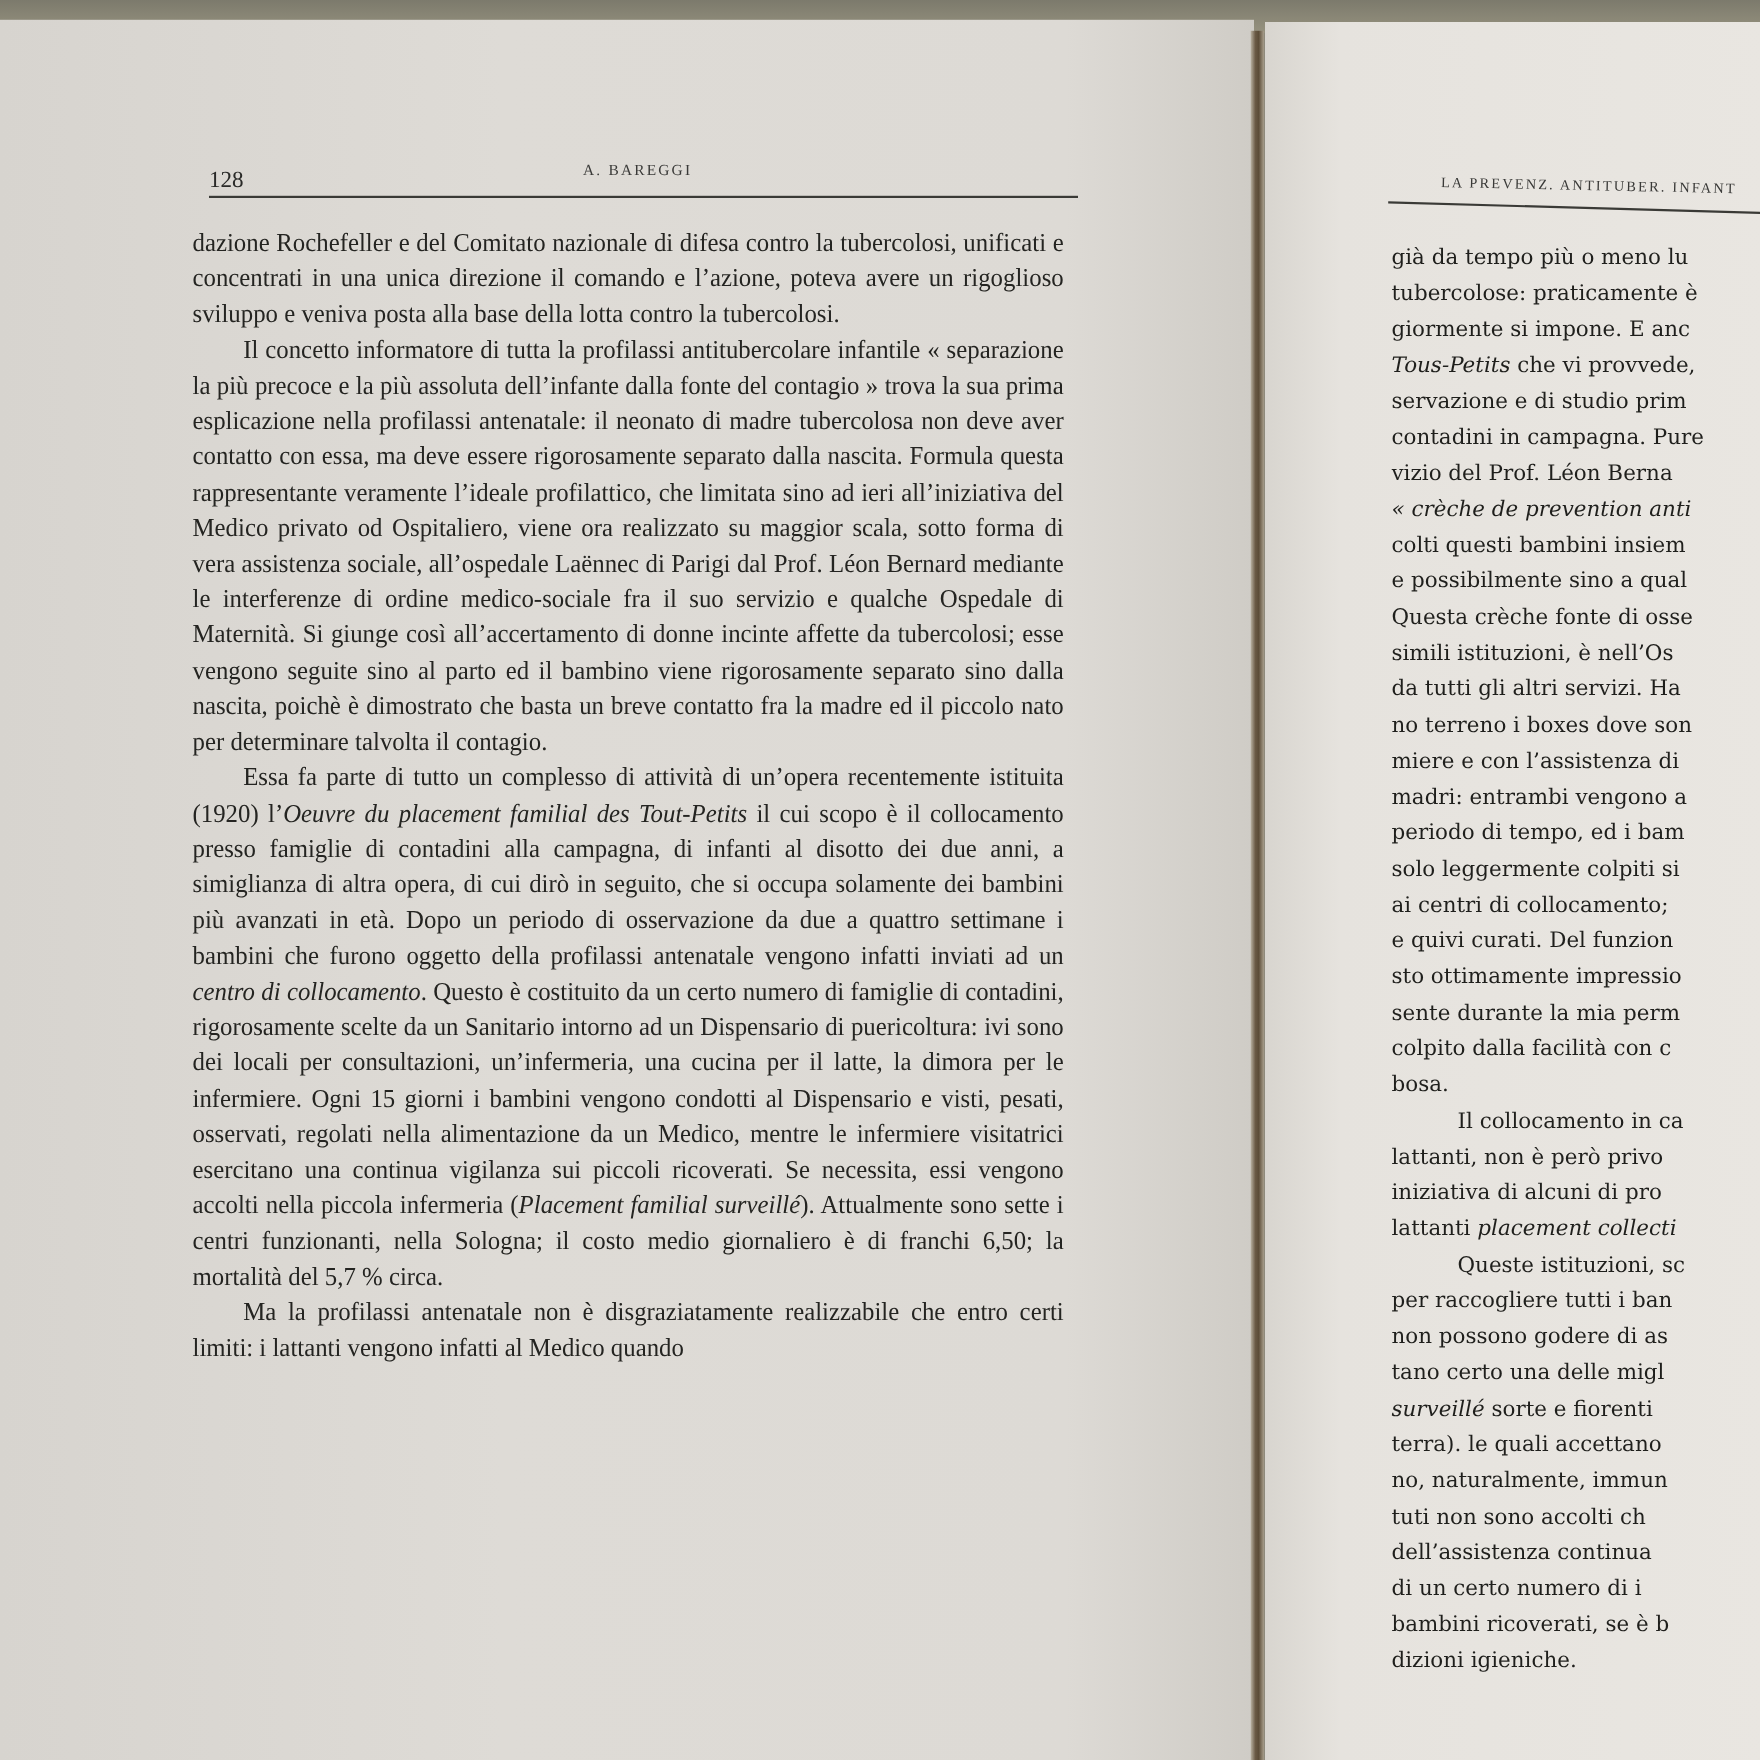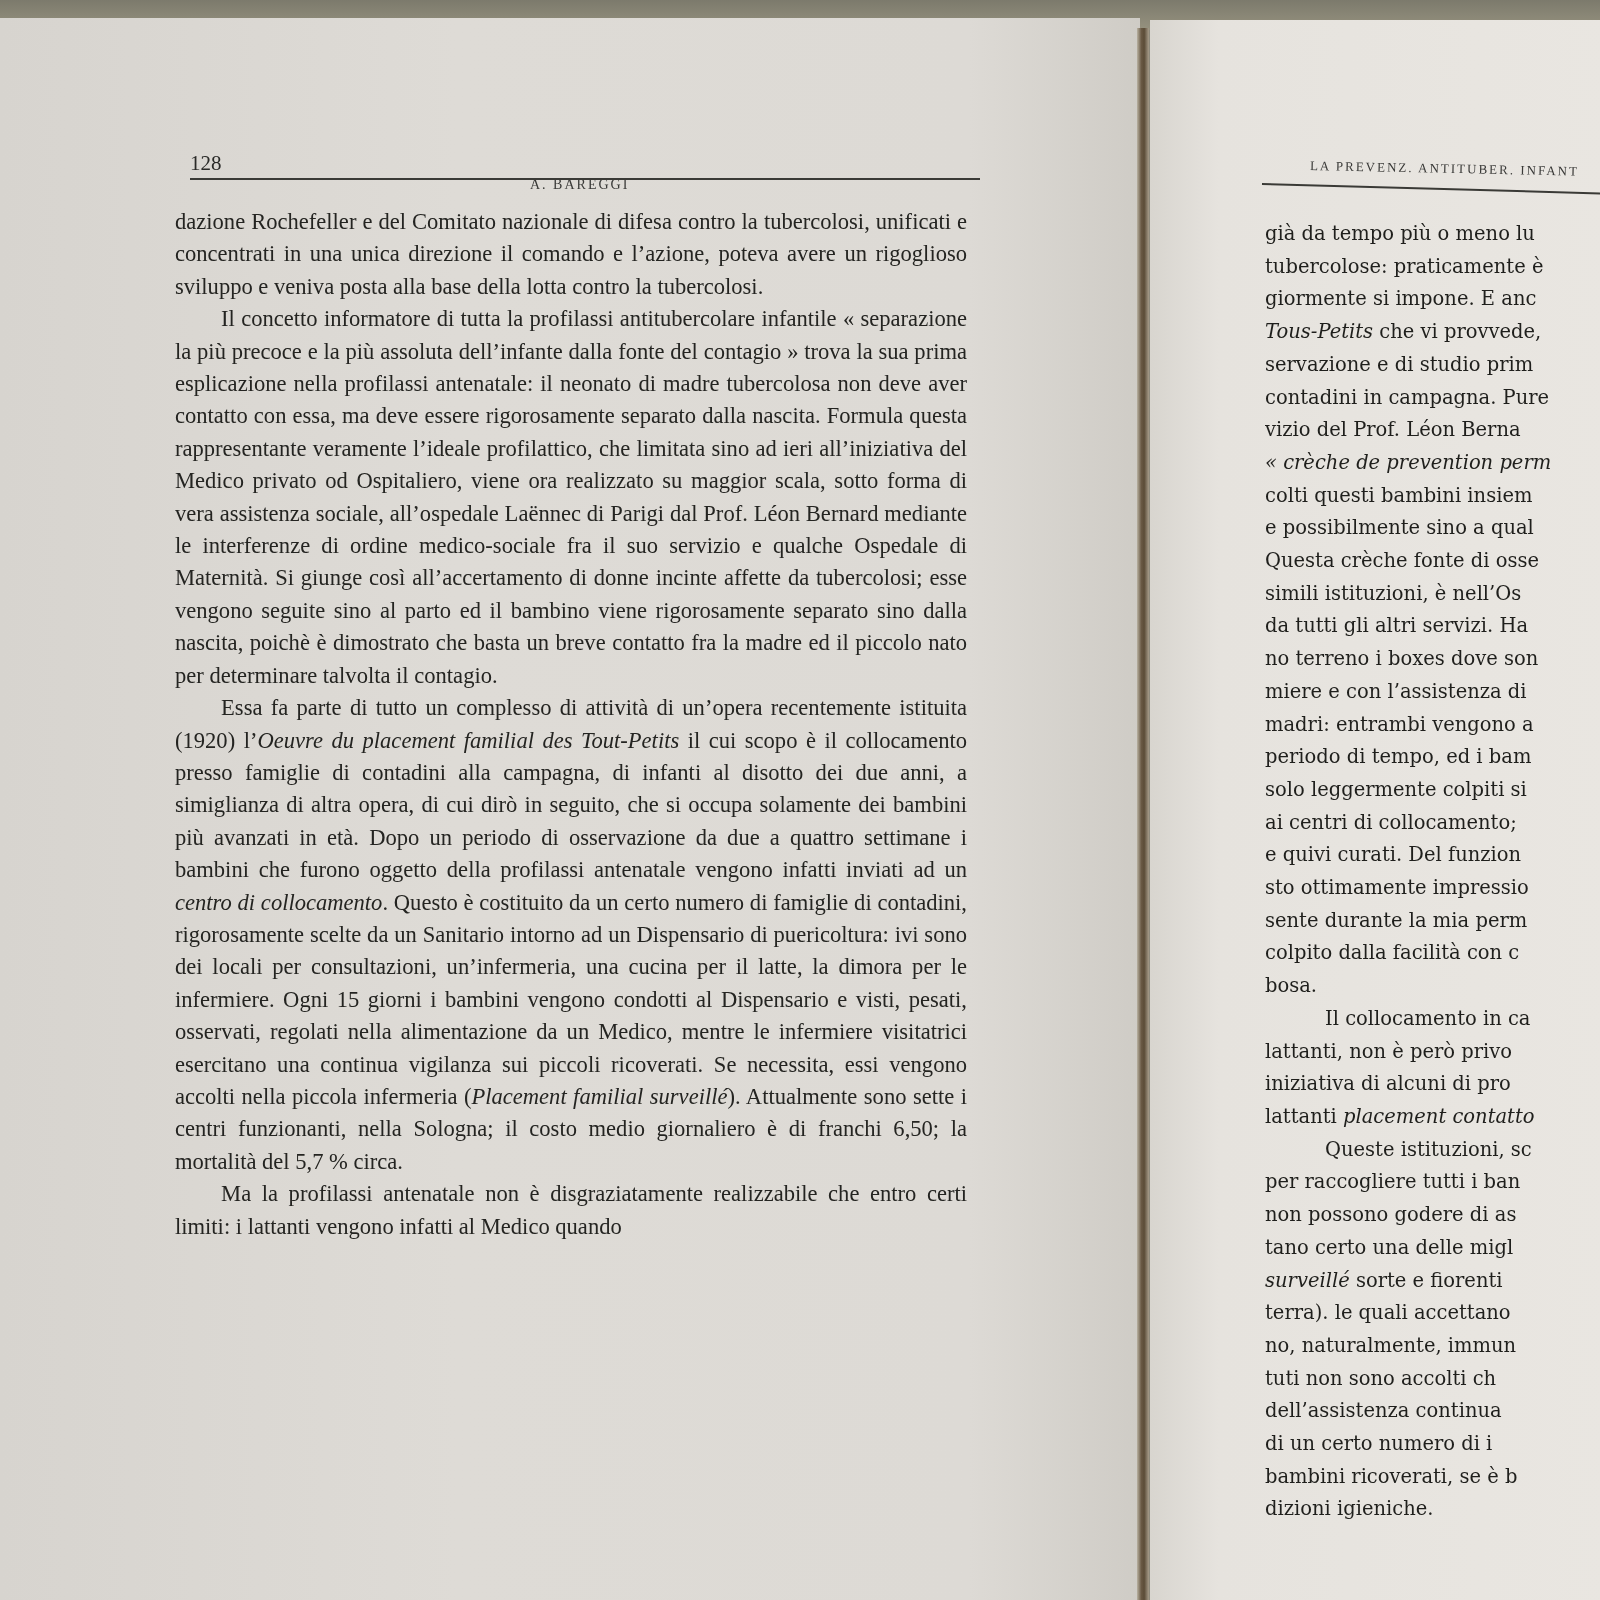--- a/index.html
+++ b/index.html
@@ -24,21 +24,21 @@
     position:absolute; left:1137px; top:28px; width:12px; height:1580px;
     background:linear-gradient(90deg,#b9b2a2 0%,#6a5a45 35%,#5b4c37 60%,#a79d8b 100%);
   }
   .header-left { position:absolute; left:190px; top:145px; width:790px; height:40px; }
   .page-number {
     position:absolute; left:0; top:6px; font-size:21px; color:#2a2a28;
     font-family:"Liberation Serif", serif;
   }
   .running-head {
     position:absolute; left:340px; top:3px; font-size:14px; letter-spacing:2px;
-    color:#3a3a38; font-family:"Liberation Serif", serif;margin-top:29px;
+    color:#3a3a38; font-family:"Liberation Serif", serif;
   }
   .rule-left {
     position:absolute; left:190px; top:178px; width:790px; height:2px; background:#3a3a36;
   }
   .text-left {
     position:absolute; left:175px; top:205px; width:825px;
     font-family:"Liberation Serif", serif; font-size:23.5px; line-height:32.4px;
     color:#242421; text-align:justify; transform:scaleX(0.96); transform-origin:left top;
   }
   .text-left p { margin:0; }
@@ -90,41 +90,41 @@
 <div class="rule-right"></div>
 
 <div class="text-right" id="right-text">
     <span class="line">già da tempo più o meno lu</span>
     <span class="line">tubercolose: praticamente è</span>
     <span class="line">giormente si impone. E anc</span>
     <span class="line"><em>Tous-Petits</em> che vi provvede,</span>
     <span class="line">servazione e di studio prim</span>
     <span class="line">contadini in campagna. Pure</span>
     <span class="line">vizio del Prof. Léon Berna</span>
-    <span class="line"><em>« crèche de prevention perm</em></span>
+    <span class="line"><em>« crèche de prevention anti</em></span>
     <span class="line">colti questi bambini insiem</span>
     <span class="line">e possibilmente sino a qual</span>
     <span class="line">Questa crèche fonte di osse</span>
     <span class="line">simili istituzioni, è nell’Os</span>
     <span class="line">da tutti gli altri servizi. Ha</span>
     <span class="line">no terreno i boxes dove son</span>
     <span class="line">miere e con l’assistenza di</span>
     <span class="line">madri: entrambi vengono a</span>
     <span class="line">periodo di tempo, ed i bam</span>
     <span class="line">solo leggermente colpiti si</span>
     <span class="line">ai centri di collocamento;</span>
     <span class="line">e quivi curati. Del funzion</span>
     <span class="line">sto ottimamente impressio</span>
     <span class="line">sente durante la mia perm</span>
     <span class="line">colpito dalla facilità con c</span>
     <span class="line">bosa.</span>
     <span class="line indent">Il collocamento in ca</span>
     <span class="line">lattanti, non è però privo</span>
     <span class="line">iniziativa di alcuni di pro</span>
-    <span class="line">lattanti <em>placement contatto</em></span>
+    <span class="line">lattanti <em>placement collecti</em></span>
     <span class="line indent">Queste istituzioni, sc</span>
     <span class="line">per raccogliere tutti i ban</span>
     <span class="line">non possono godere di as</span>
     <span class="line">tano certo una delle migl</span>
     <span class="line"><em>surveillé</em> sorte e fiorenti</span>
     <span class="line">terra). le quali accettano</span>
     <span class="line">no, naturalmente, immun</span>
     <span class="line">tuti non sono accolti ch</span>
     <span class="line">dell’assistenza continua</span>
     <span class="line">di un certo numero di i</span>

